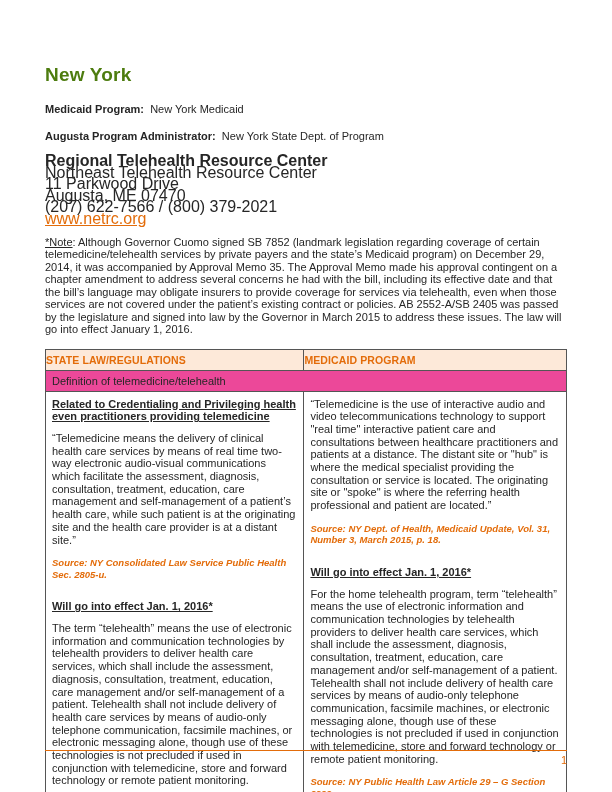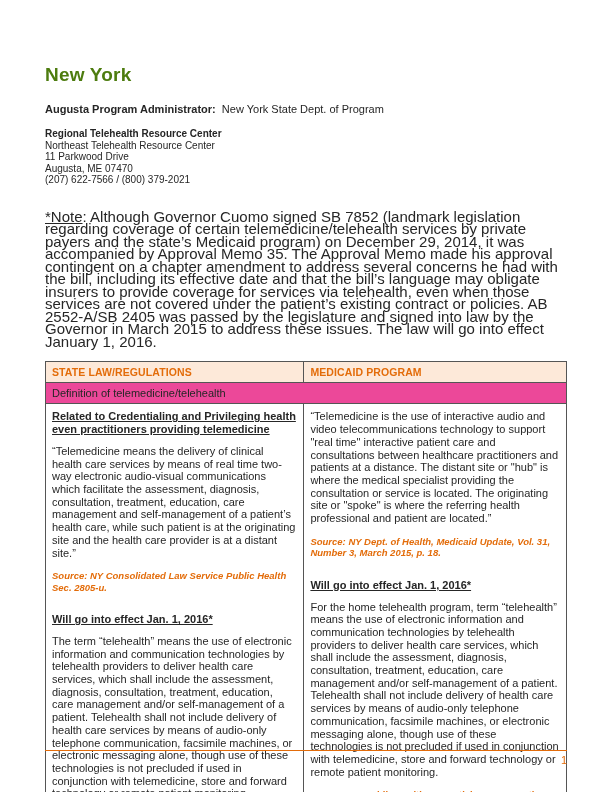--- a/index.html
+++ b/index.html
@@ -17,52 +17,52 @@
     color: #4d7c0f;
     font-size: 19px;
     font-weight: bold;
     letter-spacing: 0.2px;
     margin-bottom: 17px;
   }
 
   .info-line { font-size: 11px; line-height: 12px; margin-bottom: 15px; }
   .info-line .lbl { font-weight: bold; }
 
-  .rtrc { font-size: 10px; line-height: 11.6px; margin-top: -2px; }
+  .rtrc { font-size: 16px; line-height: 11.6px; margin-top: -2px; }
   .rtrc .rtrc-heading { font-weight: bold; }
   .rtrc a.site-link {
     color: #E36C0A;
     text-decoration: underline;
     cursor: pointer;
   }
 
   .note {
-    margin-top: 25px;
-    font-size: 15px;
+    margin-top: 11px;
+    font-size: 11px;
     line-height: 12.5px;
   }
   .note .note-label { text-decoration: underline; }
 
   table.law-table {
     margin-top: 13px;
     width: 100%;
     border-collapse: collapse;
     table-layout: fixed;
   }
   table.law-table td, table.law-table th {
     border: 1px solid #555555;
     vertical-align: top;
     text-align: left;
   }
   th.col-header {
     background: #FDE9D9;
     color: #E36C0A;
     font-size: 10.5px;
     font-weight: bold;
-    padding: 4px 6px;
+    padding: 4px 0;
     letter-spacing: 0.1px;
   }
   td.section-row {
     background: #ec4899;
     font-size: 11px;
     padding: 4px 6px;
   }
   td.body-cell {
     padding: 6px 7px 8px 6px;
     font-size: 11px;
@@ -97,29 +97,31 @@
     color: #E36C0A;
   }
 </style>
 </head>
 <body>
 
 <div class="page">
 
   <div class="doc-title">New York</div>
 
+  <div class="info-line"><span class="lbl">Medicaid Program:</span><span style="white-space: pre;">  New York Medicaid</span></div>
 
   <div class="info-line"><span class="lbl">Augusta Program Administrator:</span><span style="white-space: pre;">  New York State Dept. of Program</span></div>
 
   <div class="rtrc">
     <div class="rtrc-heading">Regional Telehealth Resource Center</div>
     <div>Northeast Telehealth Resource Center</div>
     <div>11 Parkwood Drive</div>
     <div>Augusta, ME 07470</div>
     <div>(207) 622-7566 / (800) 379-2021</div>
+    <div><a class="site-link">www.netrc.org</a></div>
   </div>
 
   <div class="note"><span class="note-label">*Note</span><span>:  Although Governor Cuomo signed SB 7852 (landmark legislation regarding coverage of certain telemedicine/telehealth services by private payers and the state’s Medicaid program) on December 29, 2014, it was accompanied by Approval Memo 35.  The Approval Memo made his approval contingent on a chapter amendment to address several concerns he had with the bill, including its effective date and that the bill’s language may obligate insurers to provide coverage for services via telehealth, even when those services are not covered under the patient’s existing contract or policies.  AB 2552-A/SB 2405 was passed by the legislature and signed into law by the Governor in March 2015 to address these issues. The law will go into effect January 1, 2016.</span></div>
 
   <table class="law-table">
     <colgroup>
         <col style="width:49.6%">
         <col style="width:50.4%">
       </colgroup>
     <tbody>

